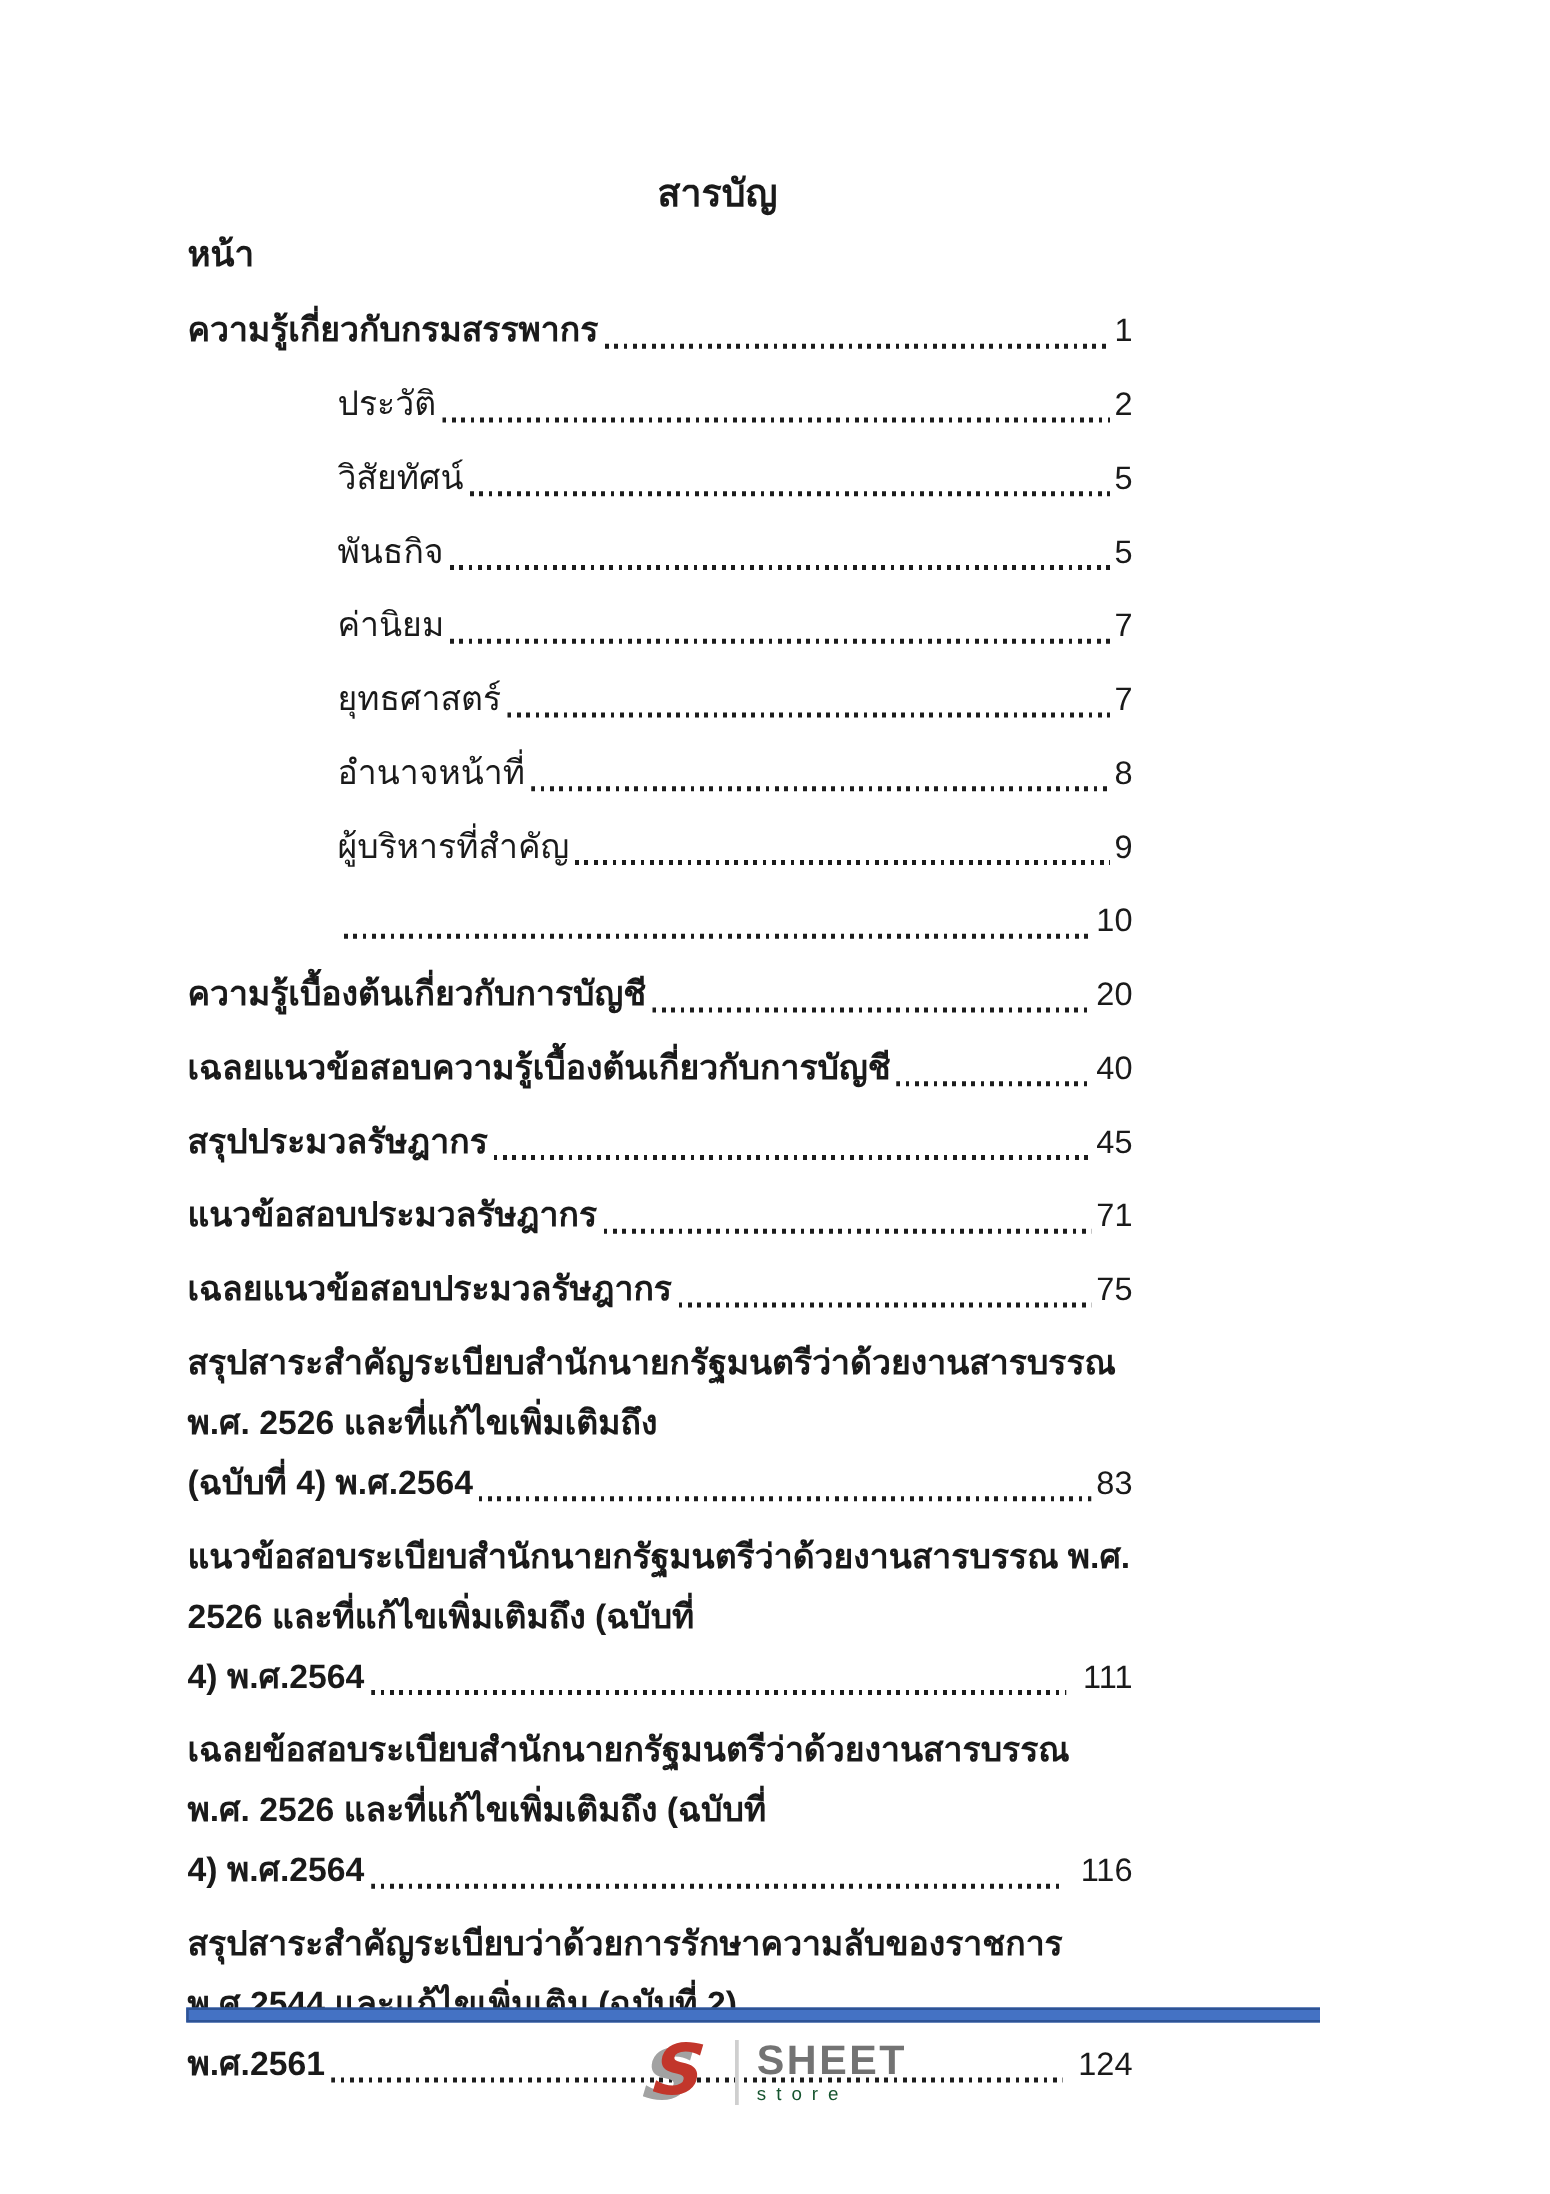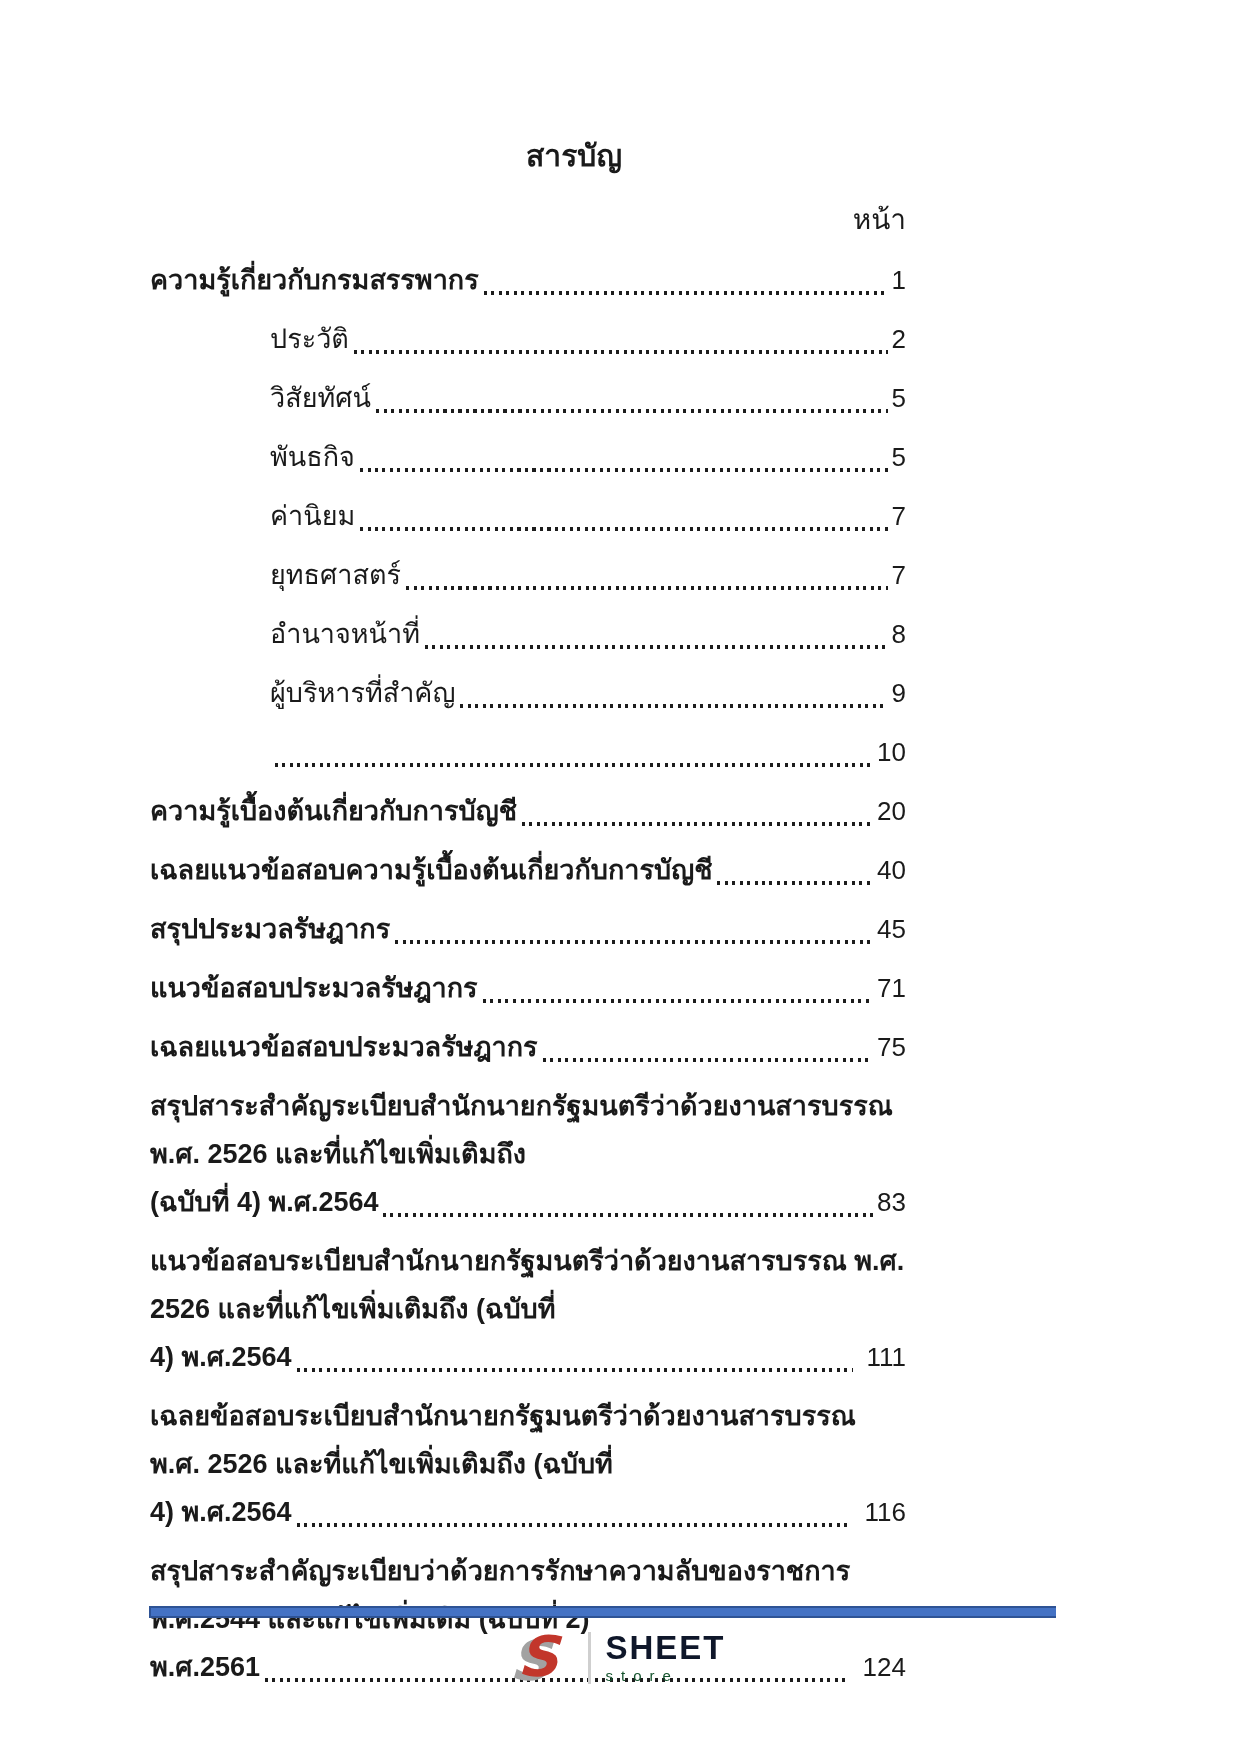--- a/index.html
+++ b/index.html
@@ -22,24 +22,23 @@
   .doc-title {
     margin: 0;
     font-size: 30px;
     font-weight: bold;
     text-align: center;
     line-height: 48px;
     position: relative;
     left: 46px;
   }
   .page-col {
-    margin-top: 16px;
-    text-align: right;
+    text-align: left;
     font-size: 28px;
-    font-weight: normal;
+    font-weight: bold;
     line-height: 48px;
   }
   .toc {
     margin-top: 12px;
   }
   .entry { margin-bottom: 11px; }
   .entry .line {
     display: flex;
     align-items: flex-end;
     font-size: 27px;
@@ -267,17 +266,17 @@
 
   <div class="footer-rule" id="footer-rule" style="background: rgb(68, 114, 196); border-color: rgb(46, 83, 149);"></div>
 
   <div class="logo">
     <span class="s-icon">
       <span class="s-back" id="s-back" style="color: rgb(162, 162, 162);">S</span>
       <span class="s-front" id="s-front" style="color: rgb(194, 54, 43);">S</span>
     </span>
     <span class="logo-divider"></span>
     <span class="logo-textcol">
-      <span class="logo-name" id="logo-name" style="color: #0f172a;">SHEET</span>
+      <span class="logo-name" id="logo-name" style="color: #737373;">SHEET</span>
       <span class="logo-sub" id="logo-sub" style="color: #14532d;">store</span>
     </span>
   </div>
 </div>
 
 </body></html>

